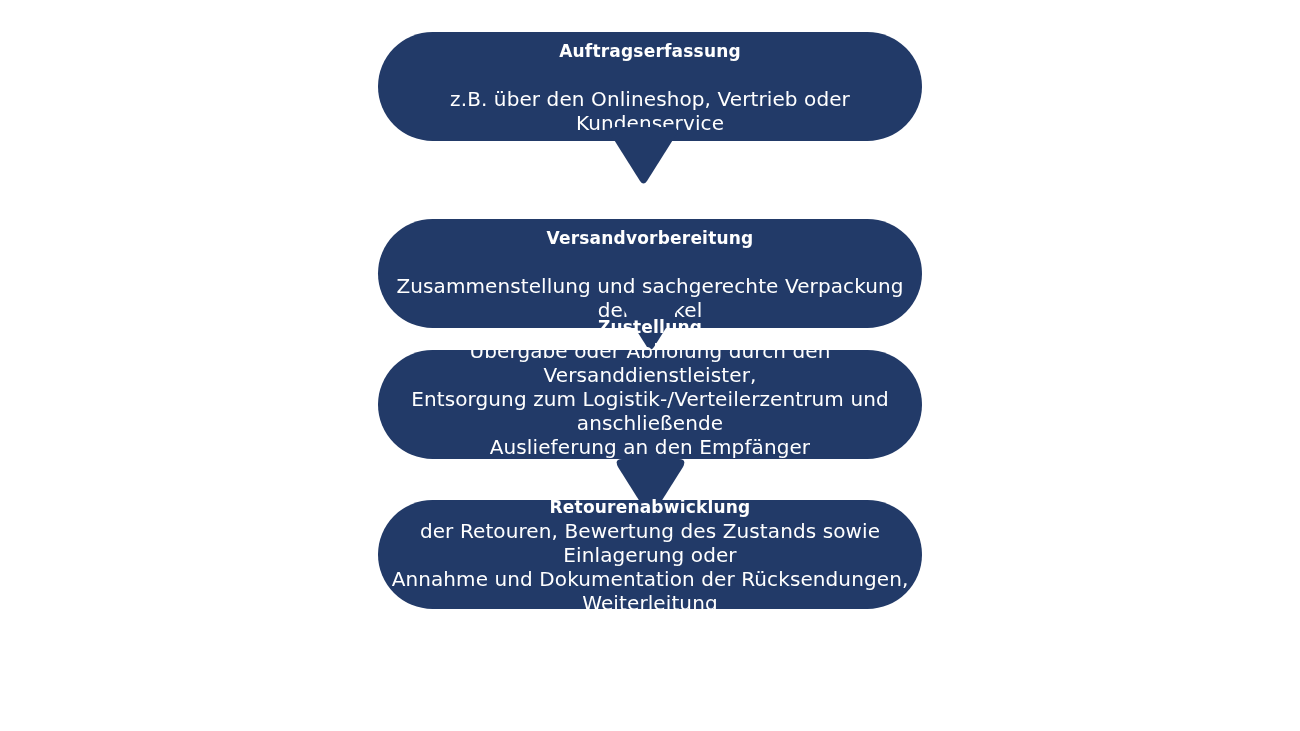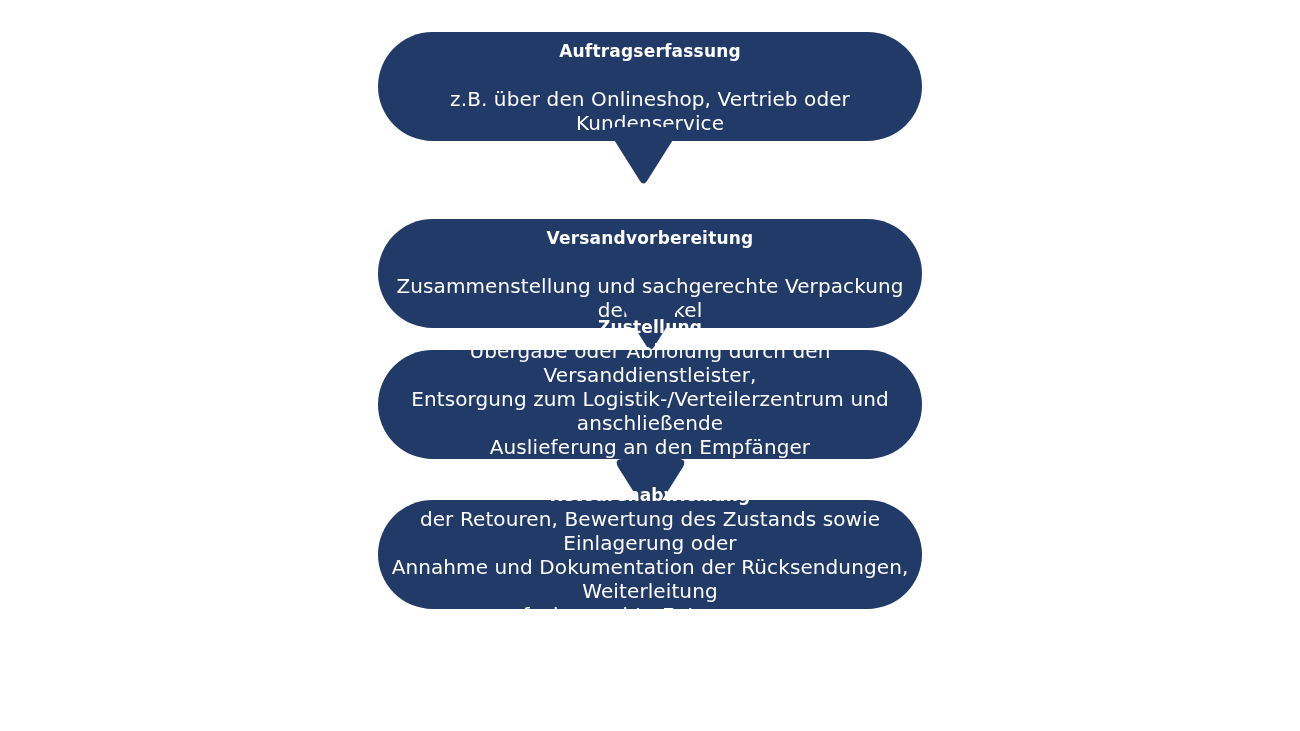--- a/index.html
+++ b/index.html
@@ -90,14 +90,13 @@
 <div class="arrow" style="left:614px; top:459px;">
   <svg viewBox="0 0 73 58" xmlns="http://www.w3.org/2000/svg">
     <path d="M8 0 L65 0 Q73 0 69 8 L40 54 Q36.5 59 33 54 L4 8 Q0 0 8 0 Z" fill="#223a68"></path>
   </svg>
 </div>
 
 <div class="pill" style="top:500px;">
   <div class="title">Retourenabwicklung</div>
   <div class="desc">der Retouren, Bewertung des Zustands sowie Einlagerung oder</div>
   <div class="desc">Annahme und Dokumentation der Rücksendungen, Weiterleitung</div>
-  <div class="desc">fachgerechte Entsorgung</div>
 </div>
 
 </body></html>

